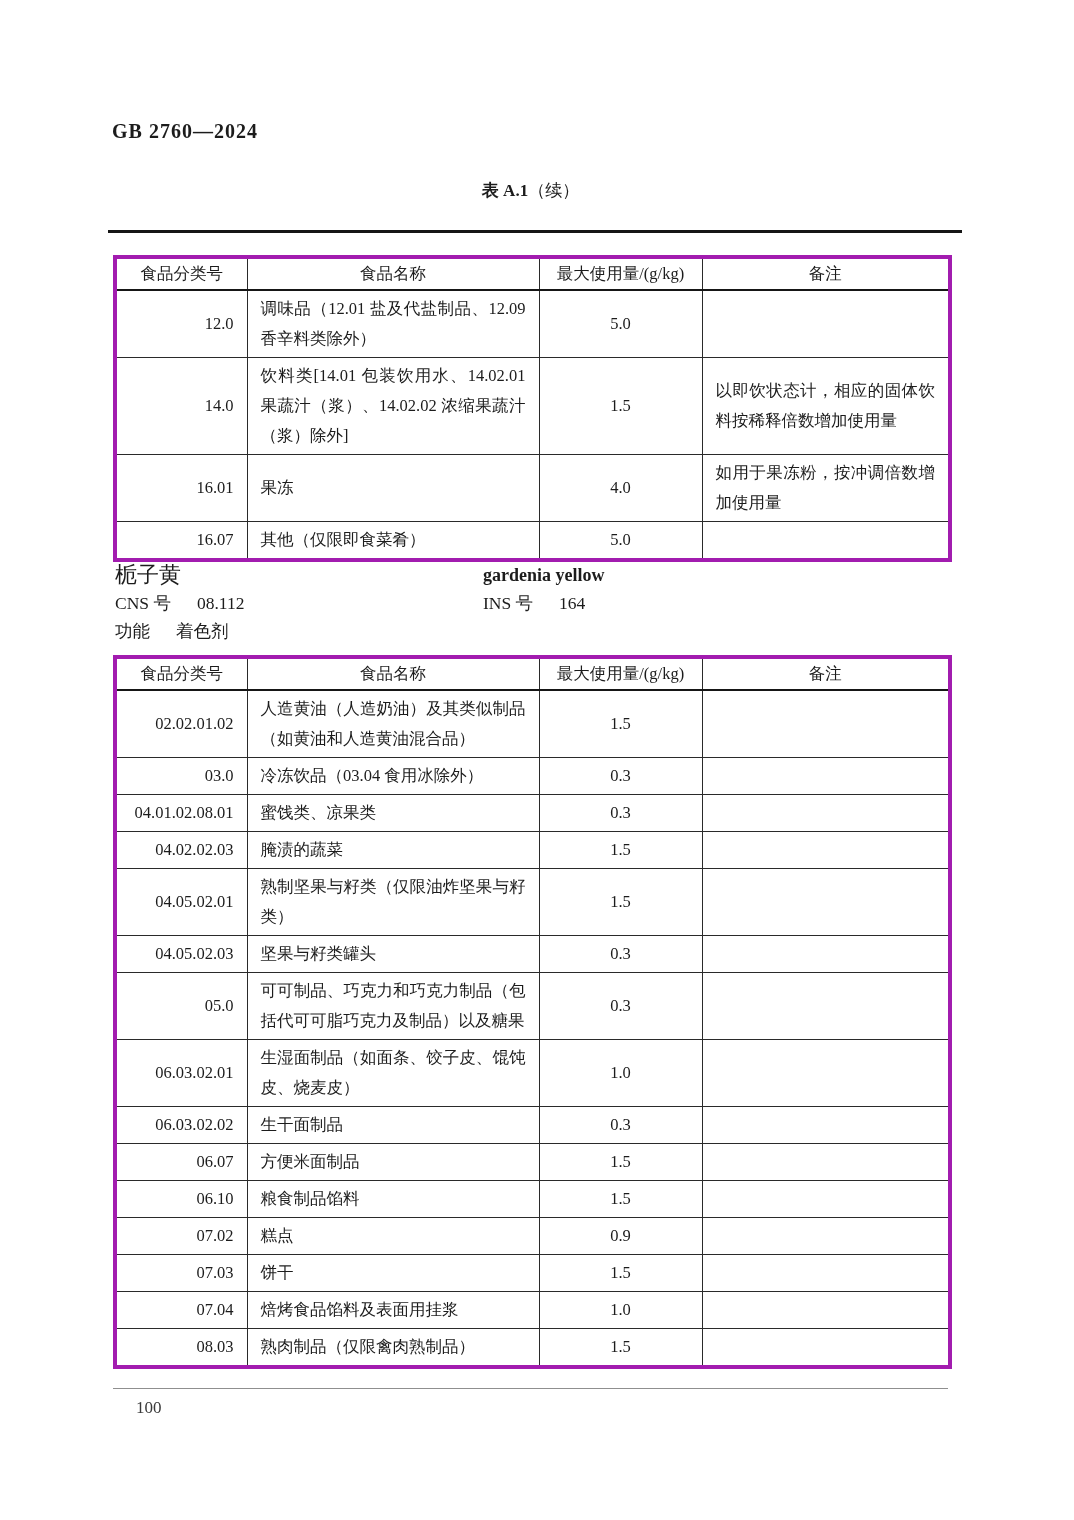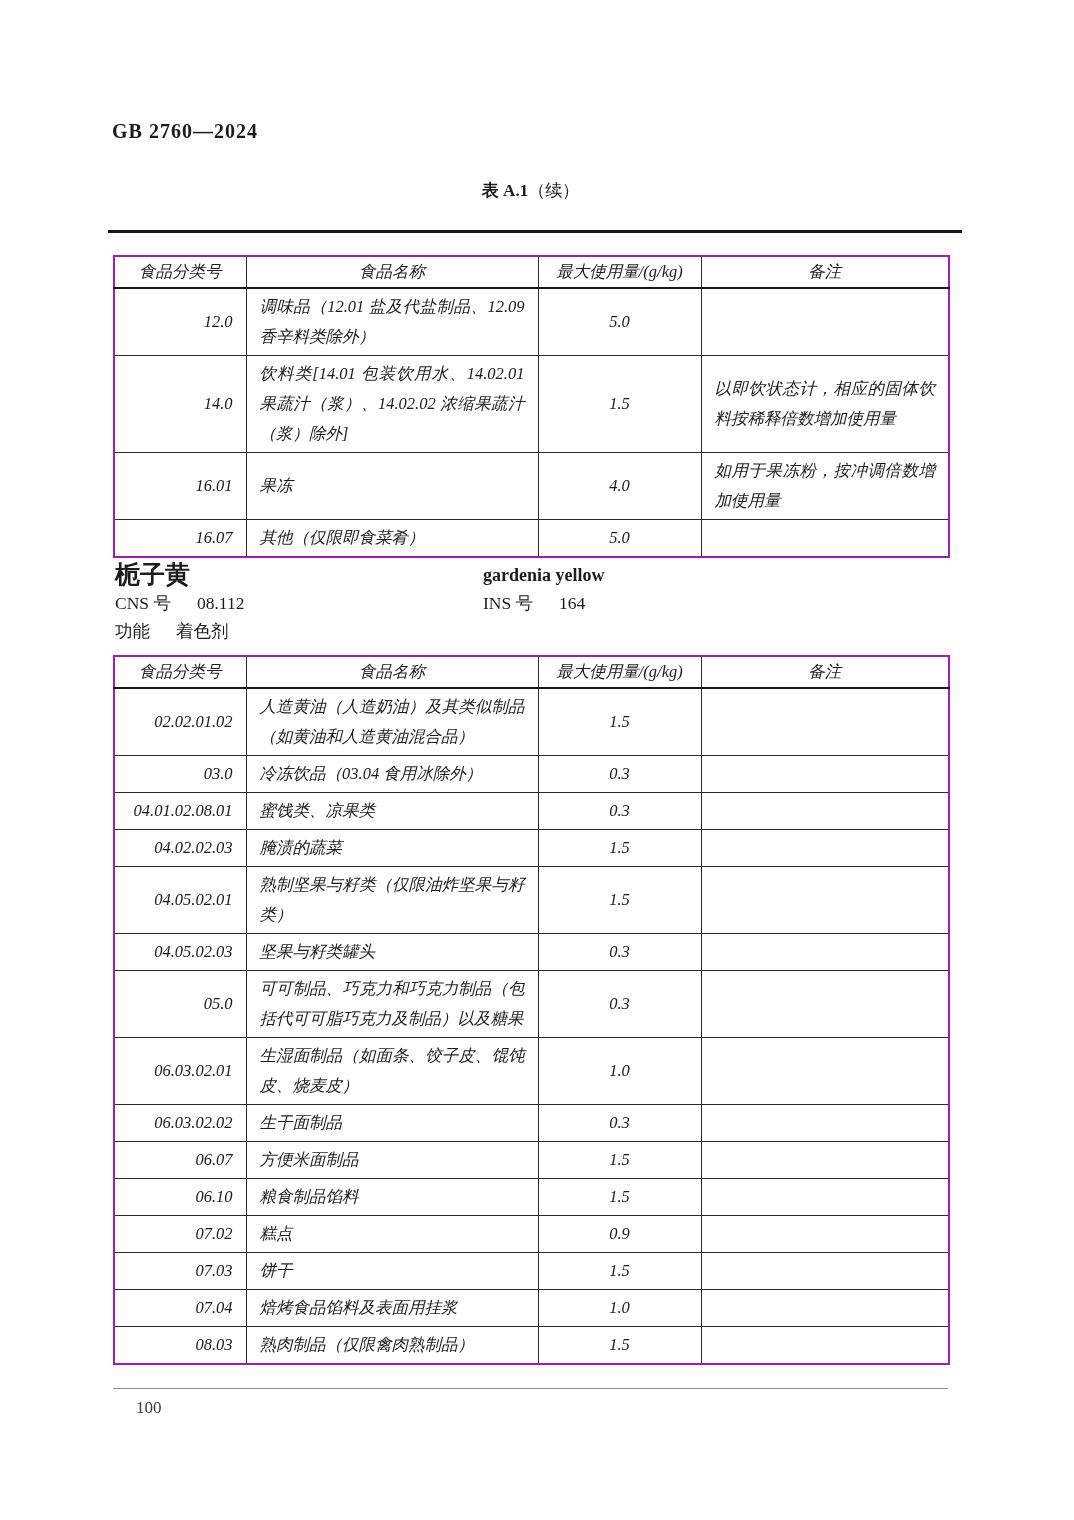--- a/index.html
+++ b/index.html
@@ -30,42 +30,42 @@
     width: 854px; height: 3px; background: #161616;
   }
   table.gb-table {
     position: absolute; left: 113px;
     width: 835px;
     border-collapse: collapse; table-layout: fixed;
     font-size: 16.5px;
   }
   #table1 { top: 255px; }
   #table2 { top: 655px; }
-  table.gb-table { border: 2px solid #a21caf; font-style: italic; }
+  table.gb-table { border: 4px solid #a21caf; }
   table.gb-table th, table.gb-table td { border: 1px solid #2a2a2a; }
   table.gb-table thead th {
     border-bottom: 2px solid #161616;
     font-weight: normal; text-align: center;
     padding: 4px 4px; line-height: 22px; font-size: 16.5px;
   }
   table.gb-table td {
     padding: 3px 13px; line-height: 30px; vertical-align: middle;
     overflow: hidden;
   }
   td.cell-code  { text-align: right; padding-left: 12px; padding-right: 4px; }
   td.cell-name  { text-align: justify; }
   td.cell-value { text-align: center; padding-left: 4px; padding-right: 4px; }
   td.cell-note  { text-align: justify; padding-left: 14px; padding-right: 12px; margin-left: 37px; }
   .additive-block {
     position: absolute; left: 115px; top: 561px; width: 833px;
     font-size: 17.5px;
   }
   .additive-row { position: relative; height: 28px; line-height: 28px; }
   .additive-row .col2 { position: absolute; left: 368px; top: 0; }
-  .additive-name-zh { font-weight: bold; font-size: 25px; }
+  .additive-name-zh { font-weight: normal; font-size: 22px; }
   .additive-name-en { font-weight: bold; font-size: 18px; }
   .label-gap { display: inline-block; min-width: 26px; }
   .footer-rule {
     position: absolute; left: 113px; top: 1388px;
     width: 835px; height: 1px; background: #8f8f8f;
   }
   .page-number {
     position: absolute; left: 136px; top: 1398px;
     font-size: 17px; color: #3a3a3a;
   }

